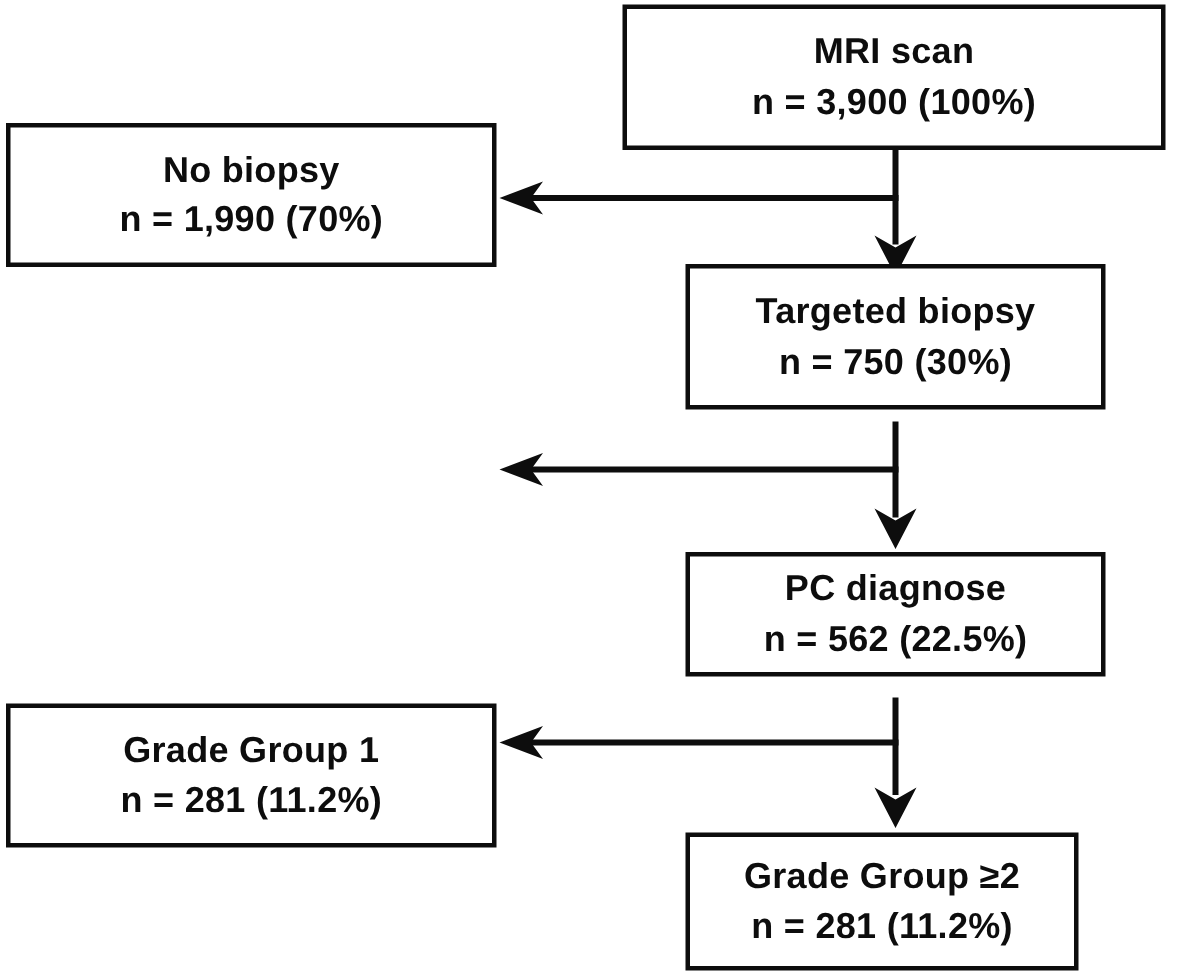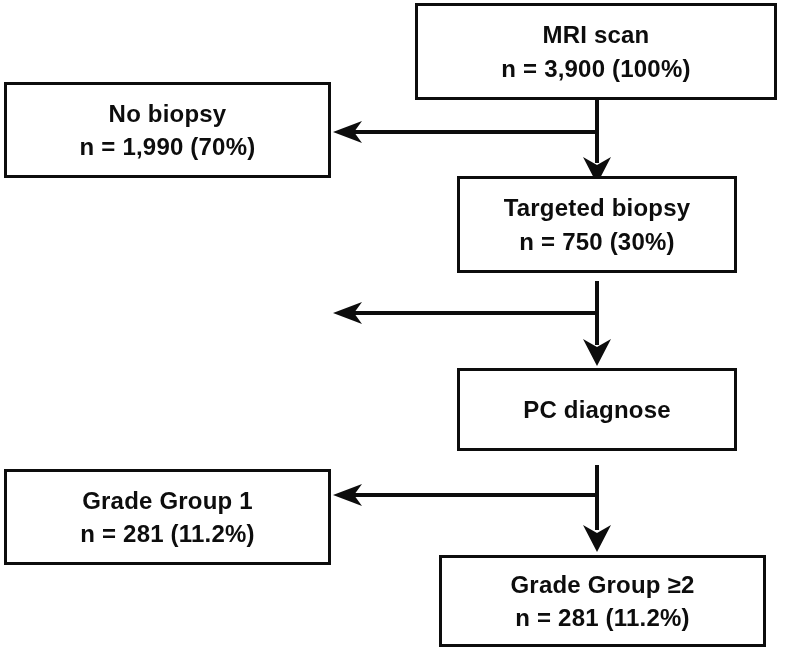--- a/index.html
+++ b/index.html
@@ -39,21 +39,21 @@
     line-height: 1.38;
     letter-spacing: 0.2px;
   }
   
   .n-mri      { left: 415px; top:   3px; width: 362px; height:  97px; }
   .n-nobiopsy { left:   4px; top:  82px; width: 327px; height:  96px; }
   .n-targeted { left: 457px; top: 176px; width: 280px; height:  97px; }
   .n-benign   { left:   4px; top: 263px; width: 327px; height:  98px; }
   .n-pc       { left: 457px; top: 368px; width: 280px; height:  83px; }
   .n-gg1      { left:   4px; top: 445px; width: 327px; height:  96px; margin-top: 24px; }
-  .n-gg2      { left: 439px; top: 555px; width: 327px; height:  92px; }
+  .n-gg2      { left: 457px; top: 555px; width: 262px; height:  92px; }
 </style>
 </head>
 <body>
 
 <div class="canvas">
 
   <svg class="connectors" viewBox="0 0 786 652" xmlns="http://www.w3.org/2000/svg" aria-hidden="true">
     <g stroke="#0d0d0d" stroke-width="4" fill="none">
 
       <path d="M597,98 L597,163"></path>
@@ -91,20 +91,21 @@
   </div>
 
   <div class="node n-targeted">
     <div>Targeted biopsy</div>
     <div>n = 750 (30%)</div>
   </div>
 
 
   <div class="node n-pc">
     <div>PC diagnose</div>
+    <div>n = 562 (22.5%)</div>
   </div>
 
   <div class="node n-gg1">
     <div>Grade Group 1</div>
     <div>n = 281 (11.2%)</div>
   </div>
 
   <div class="node n-gg2">
     <div>Grade Group ≥2</div>
     <div>n = 281 (11.2%)</div>

